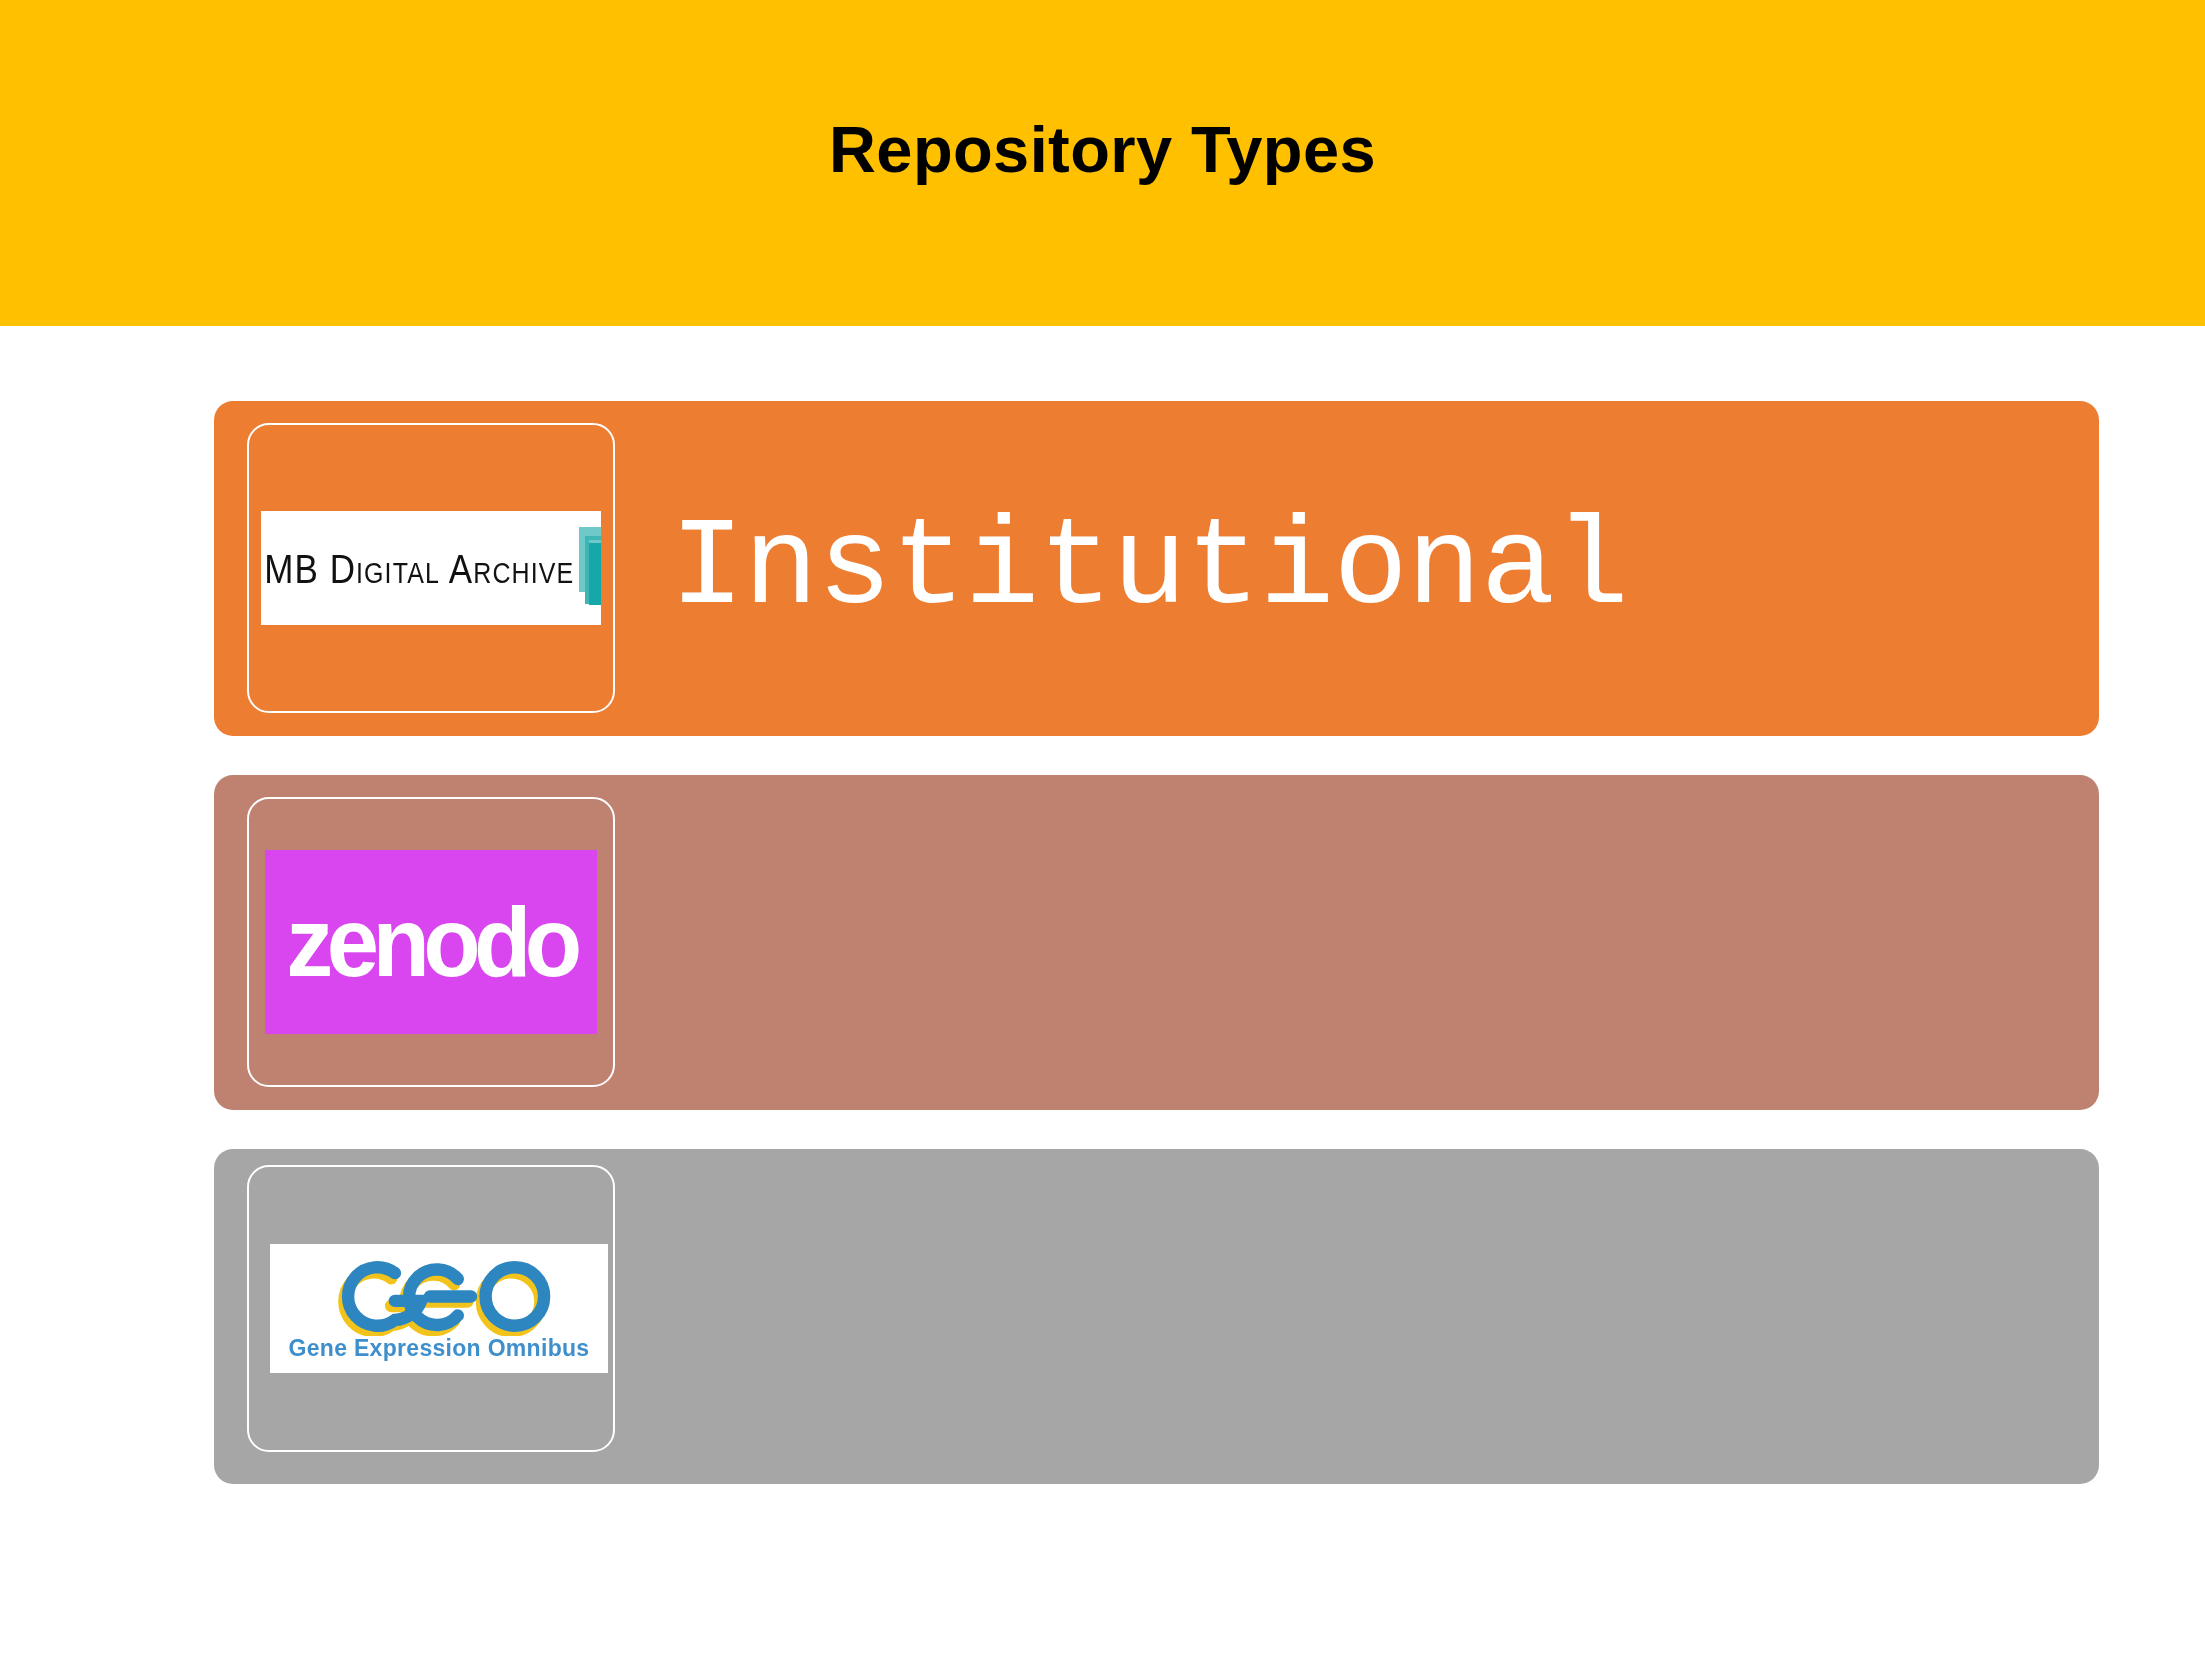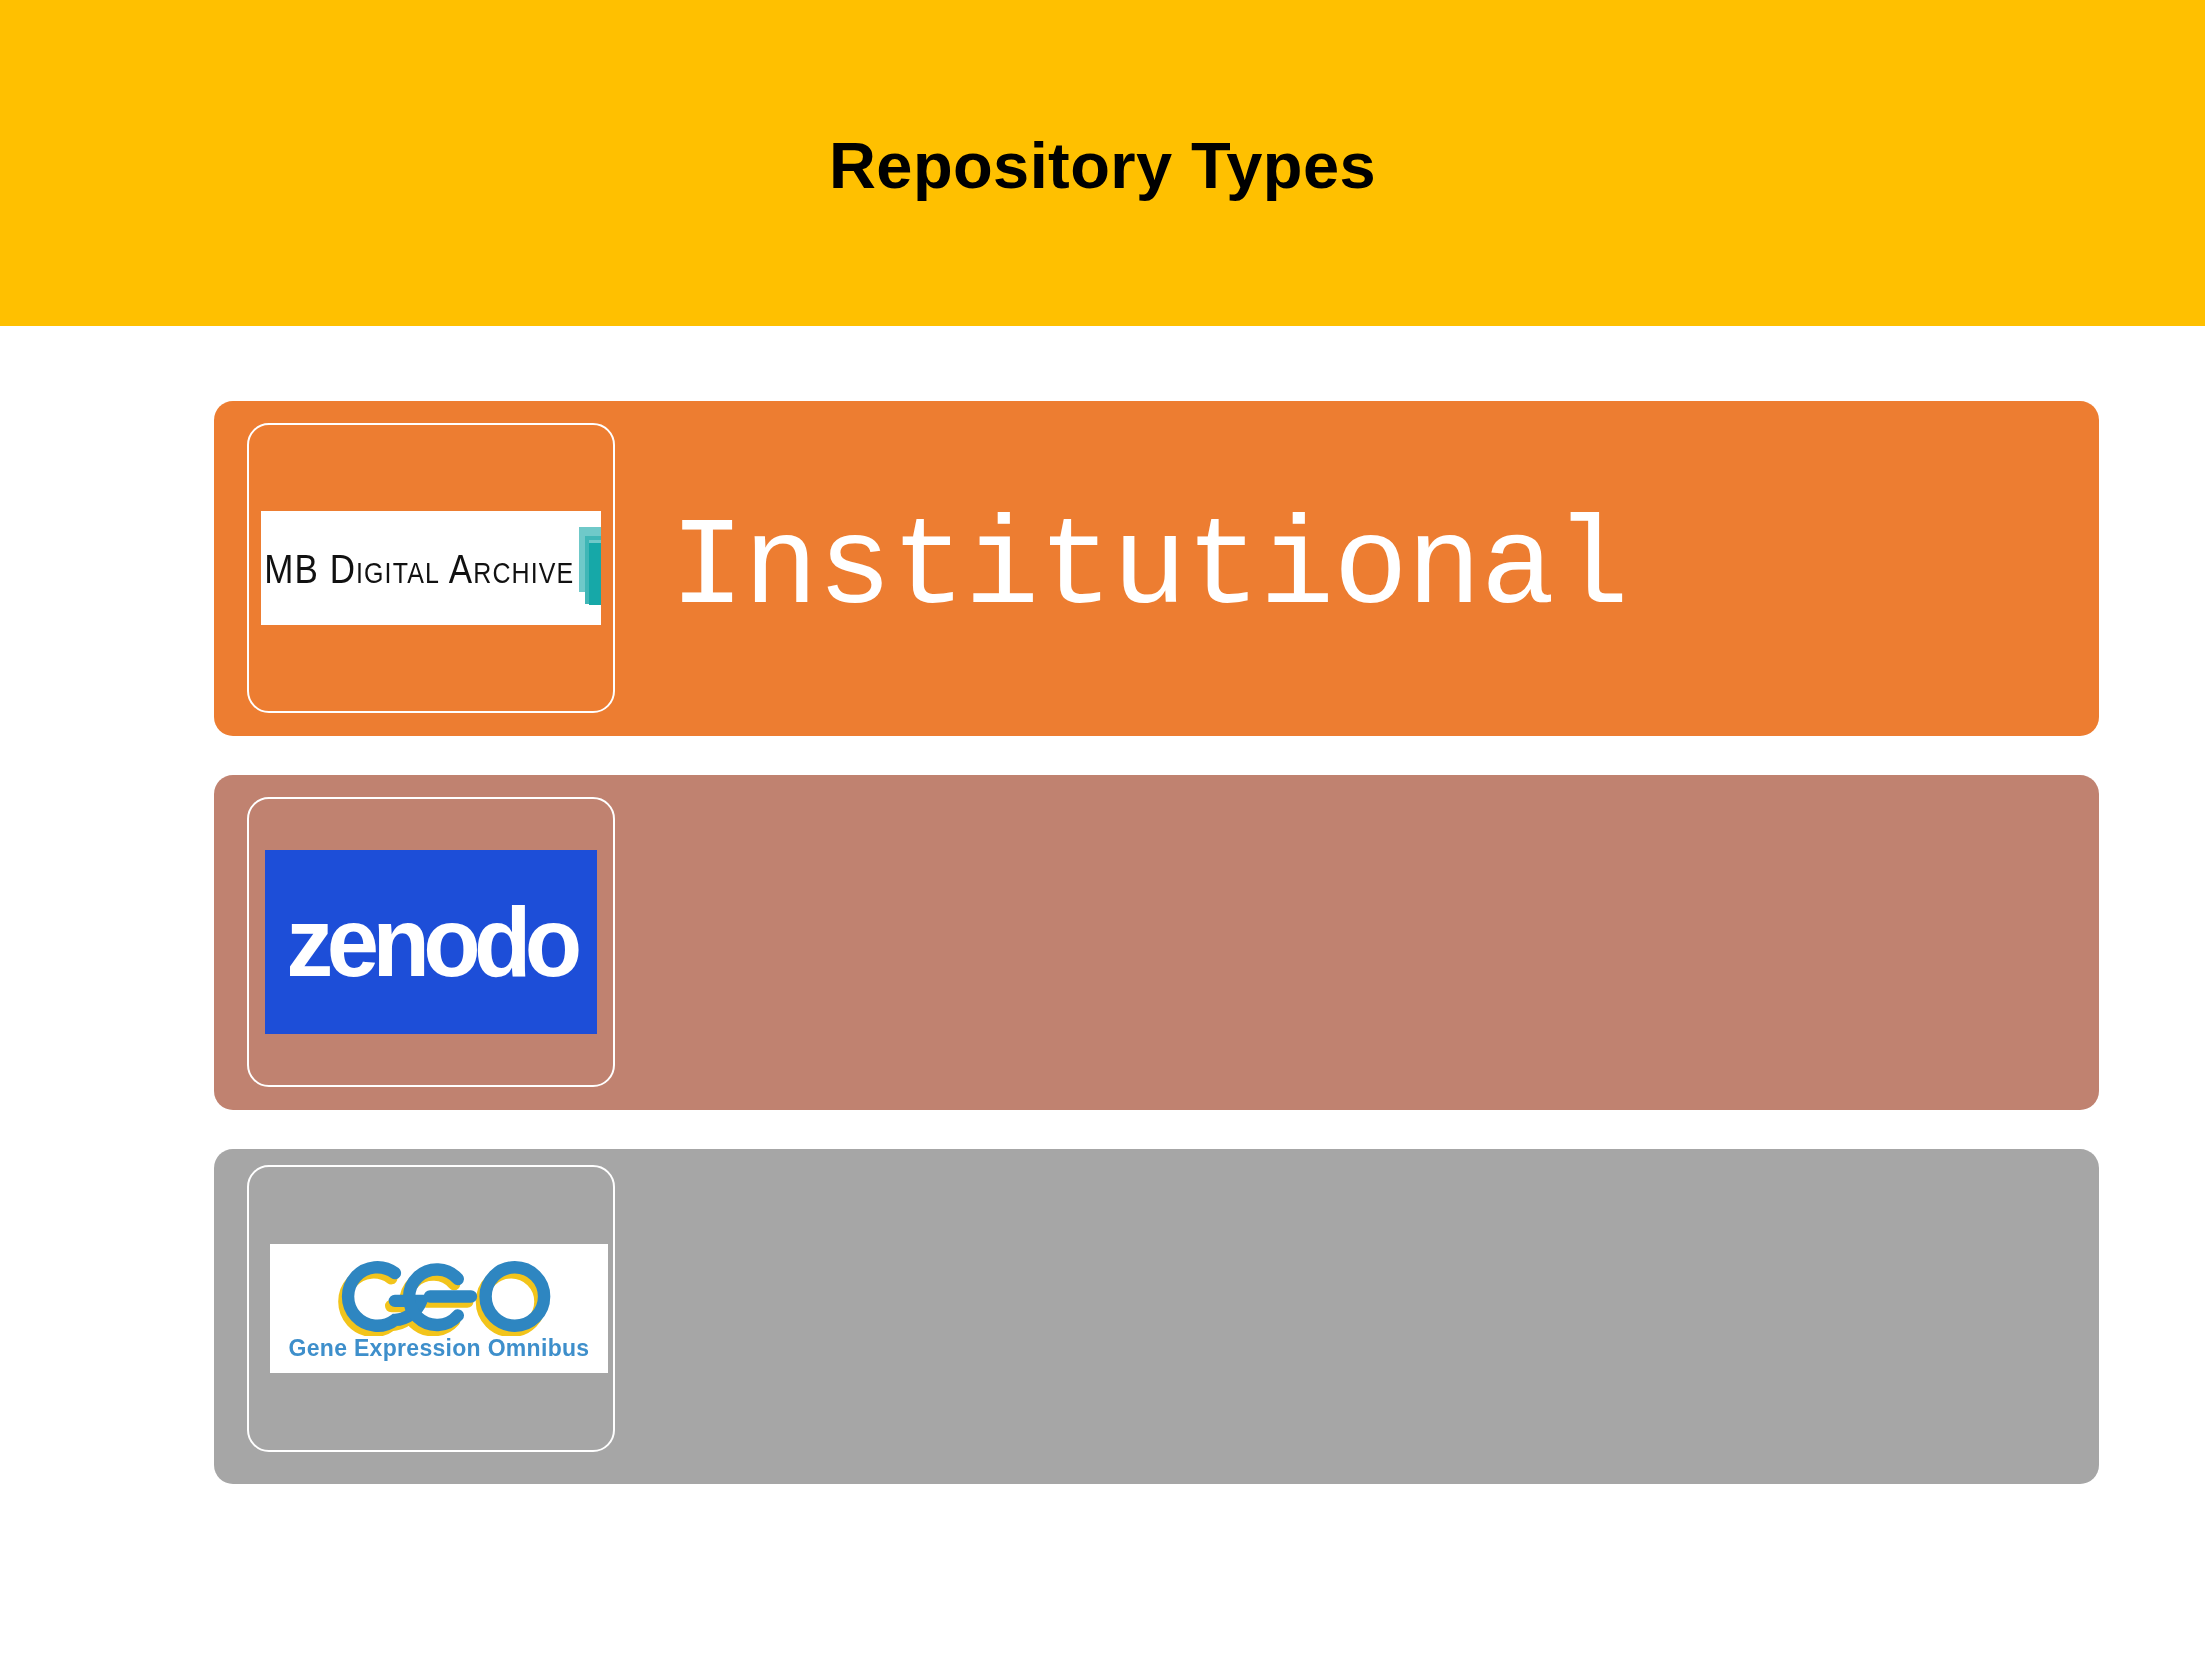--- a/index.html
+++ b/index.html
@@ -20,21 +20,21 @@
     position: absolute;
     left: 0;
     top: 0;
     width: 2205px;
     height: 326px;
     background: #FFC000;
   }
   .header-title {
     position: absolute;
     left: 0;
-    top: 16px;
+    top: 0;
     width: 2205px;
     height: 326px;
     display: flex;
     align-items: center;
     justify-content: center;
     color: #000000;
     font-family: "Liberation Sans", sans-serif;
     font-weight: bold;
     font-size: 65px;
     letter-spacing: 0.4px;
@@ -117,21 +117,21 @@
   }
   .umb-mark i { position: absolute; display: block; }
   .umb-r1 { left: 1.5px;  top: 2.9px;  width: 32px; height: 65px; background: #6FC9C9; }
   .umb-r2 { left: 7.4px; top: 11.8px; width: 34px; height: 68px; border: 4.4px solid #3FB6B6; background: transparent; box-sizing: border-box; }
   .umb-r3 { left: 11.8px; top: 19px; width: 25px; height: 62px; background: #16A8A8; }
 
   
   .zenodo-plate {
     width: 332px;
     height: 184px;
-    background: #1d4ed8;
+    background: #d946ef;
   }
   .zenodo-word {
     color: #ffffff;
     font-family: "Liberation Sans", sans-serif;
     font-weight: 700;
     font-size: 94px;
     letter-spacing: -6.6px;
     line-height: 1;
     transform: scaleY(1.05);
   }

